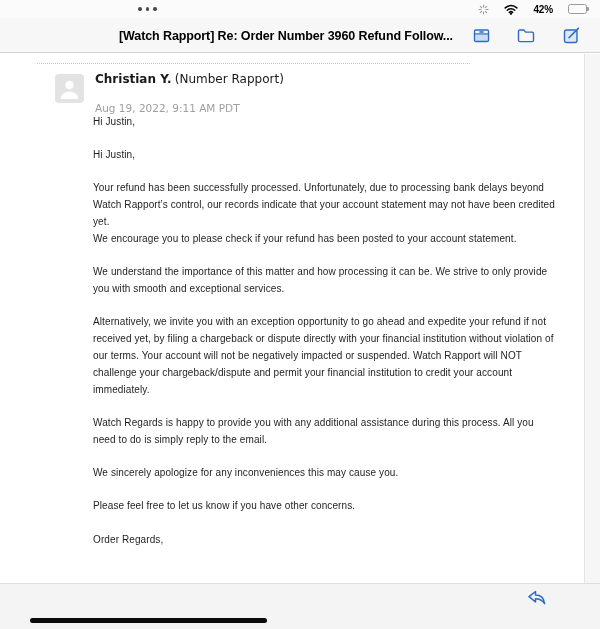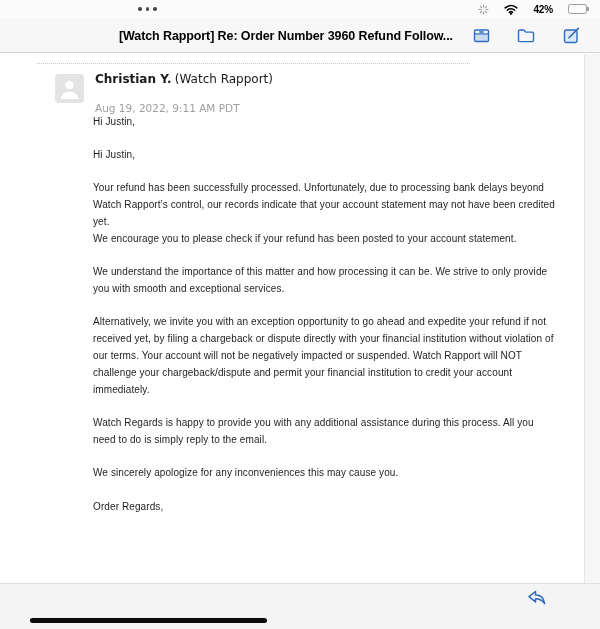--- a/index.html
+++ b/index.html
@@ -117,34 +117,35 @@
     <div class="avatar">
       <svg width="29" height="29" viewBox="0 0 29 29">
         <circle cx="14.5" cy="11" r="4.2" fill="#ffffff"></circle>
         <path d="M5.5 25 a9 7.5 0 0 1 18 0 Z" fill="#ffffff"></path>
       </svg>
     </div>
 
     <div class="sender-block">
       <div class="sender-line">
         <span class="sender-name">Christian Y.</span>
-        <span class="sender-org">(Watch Rapport)</span>
+        <span class="sender-org">(Number Rapport)</span>
       </div>
       <div class="sender-date">Aug 19, 2022, 9:11 AM PDT</div>
     </div>
 
     <div class="email-body">
       <p>Hi Justin,</p>
       <p>Hi Justin,</p>
       <p>Your refund has been successfully processed. Unfortunately, due to processing bank delays beyond Watch Rapport’s control, our records indicate that your account statement may not have been credited yet.
 We encourage you to please check if your refund has been posted to your account statement.</p>
       <p>We understand the importance of this matter and how processing it can be. We strive to only provide you with smooth and exceptional services.</p>
       <p>Alternatively, we invite you with an exception opportunity to go ahead and expedite your refund if not received yet, by filing a chargeback or dispute directly with your financial institution without violation of our terms. Your account will not be negatively impacted or suspended. Watch Rapport will NOT challenge your chargeback/dispute and permit your financial institution to credit your account immediately.</p>
       <p>Watch Regards is happy to provide you with any additional assistance during this process. All you need to do is simply reply to the email.</p>
       <p>We sincerely apologize for any inconveniences this may cause you.</p>
+      <p>Please feel free to let us know if you have other concerns.</p>
       <p class="p-signature">Order Regards,</p>
     </div>
   </div>
 
   <div class="footer">
     <div class="reply-btn">
       <svg width="22" height="19" viewBox="0 0 22 19">
         <path d="M9.5 3.5 L3 8.7 L9.5 13.9 V10.7 C13.6 10.7 16.4 12.3 18.6 15.6 C17.9 9.7 14 7 9.5 7 Z" fill="none" stroke="#2e6bc0" stroke-width="1.5" stroke-linejoin="round"></path>
       </svg>
     </div>

